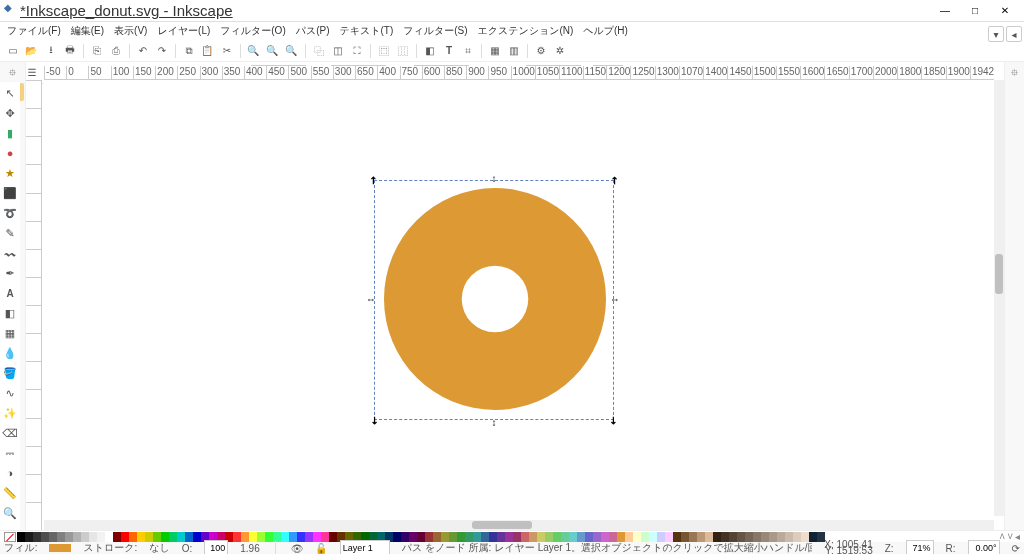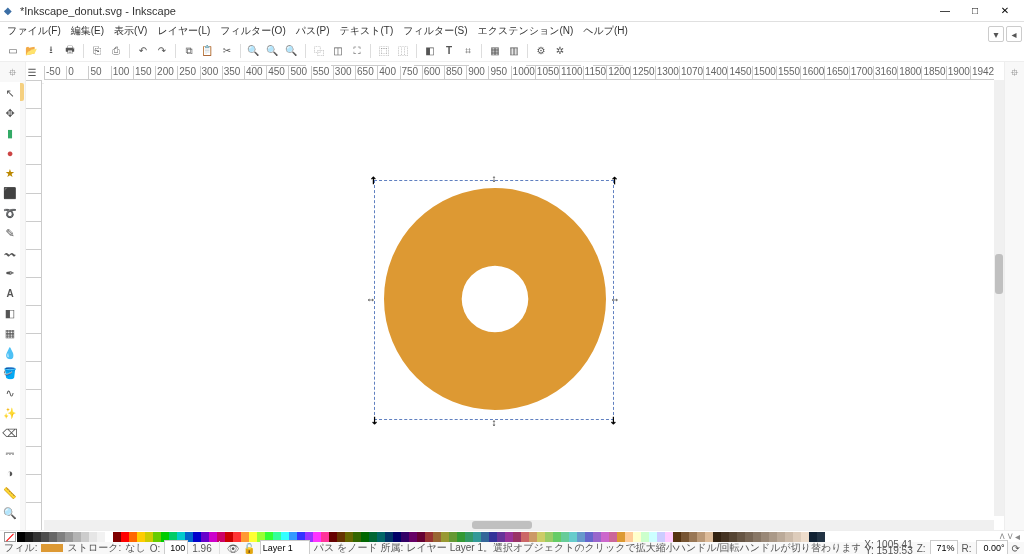--- a/index.html
+++ b/index.html
@@ -1,20 +1,20 @@
 <!DOCTYPE html>
 <html><head>
 <meta charset="utf-8">
 <style>
 * { margin: 0; padding: 0; box-sizing: border-box; font-family: "Segoe UI", sans-serif; font-size: 10px; }
 body { background: #fff; width: 1024px; height: 554px; overflow: hidden; display: flex; flex-direction: column; }
 
 
 .titlebar { height: 22px; background: #fff; display: flex; align-items: center; padding: 0 4px; border-bottom: 1px solid #e0e0e0; }
-.titlebar .title { flex: 1; font-size: 11px; color: #333; padding-left: 16px; position: relative; }
+.titlebar .title { flex: 1; font-size: 15px; color: #333; padding-left: 16px; position: relative; text-decoration: underline; }
 .titlebar .title::before { content: "◆"; position: absolute; left: 0; color: #3b6ea5; font-size: 10px; }
 .win-controls { display: flex; }
 .win-btn { width: 30px; height: 20px; display: flex; align-items: center; justify-content: center; cursor: default; }
 
 
 .menubar { height: 18px; display: flex; align-items: center; padding: 0 2px; font-size: 10px; color: #333; text-align: right; }
 .menubar span { padding: 2px 5px; cursor: default; }
 
 
 .toolbar { display: flex; align-items: center; padding: 1px 4px; border-bottom: 1px solid #eee; height: 22px; gap: 1px; }
@@ -67,21 +67,21 @@
 .scroll-h .thumb { position: absolute; top: 1px; bottom: 1px; left: 45%; width: 60px; background: #c0c0c0; border-radius: 3px; }
 
 
 .palette { position: absolute; left: 0; right: 0; bottom: 12px; height: 12px; display: flex; align-items: center; padding-left: 4px; background: #fff; border-top: 1px solid #eee; }
 .palette .none { width: 12px; height: 10px; border: 1px solid #999; position: relative; margin-right: 1px; }
 .palette .none::after { content: ""; position: absolute; left: 0; right: 0; top: 50%; border-top: 1px solid red; transform: rotate(-45deg); }
 .swatch { width: 8px; height: 10px; }
 .palette .nav { margin-left: auto; padding-right: 4px; color: #888; display: flex; gap: 2px; }
 
 
-.statusbar { position: absolute; left: 0; right: 0; bottom: 0; height: 12px; display: flex; align-items: center; font-size: 8px; color: #555; padding: 0 4px; background: #f8f8f8; gap: 4px; }
+.statusbar { position: absolute; left: 0; right: 0; bottom: 0; height: 12px; display: flex; align-items: center; font-size: 8px; color: #555; padding: 0 4px; background: #f8f8f8; gap: 12px; }
 .fill-sw { width: 22px; height: 8px; background: #dd9933; }
 .statusbar .mid { flex: 1; overflow: hidden; white-space: nowrap; }
 .statusbar .coords { text-align: right; line-height: 6px; font-size: 7px; }
 </style>
 </head>
 <body>
 
 <div class="titlebar">
   <div class="title">*Inkscape_donut.svg - Inkscape</div>
   <div class="win-controls">
@@ -262,21 +262,21 @@
     <div>1250</div>
     <div>1300</div>
     <div>1070</div>
     <div>1400</div>
     <div>1450</div>
     <div>1500</div>
     <div>1550</div>
     <div>1600</div>
     <div>1650</div>
     <div>1700</div>
-    <div>3160</div>
+    <div>2000</div>
     <div>1800</div>
     <div>1850</div>
     <div>1900</div>
     <div>1942</div>
   </div>
 <div class="ruler-v" id="rulerV">
     <div></div>
     <div></div>
     <div></div>
     <div></div>

